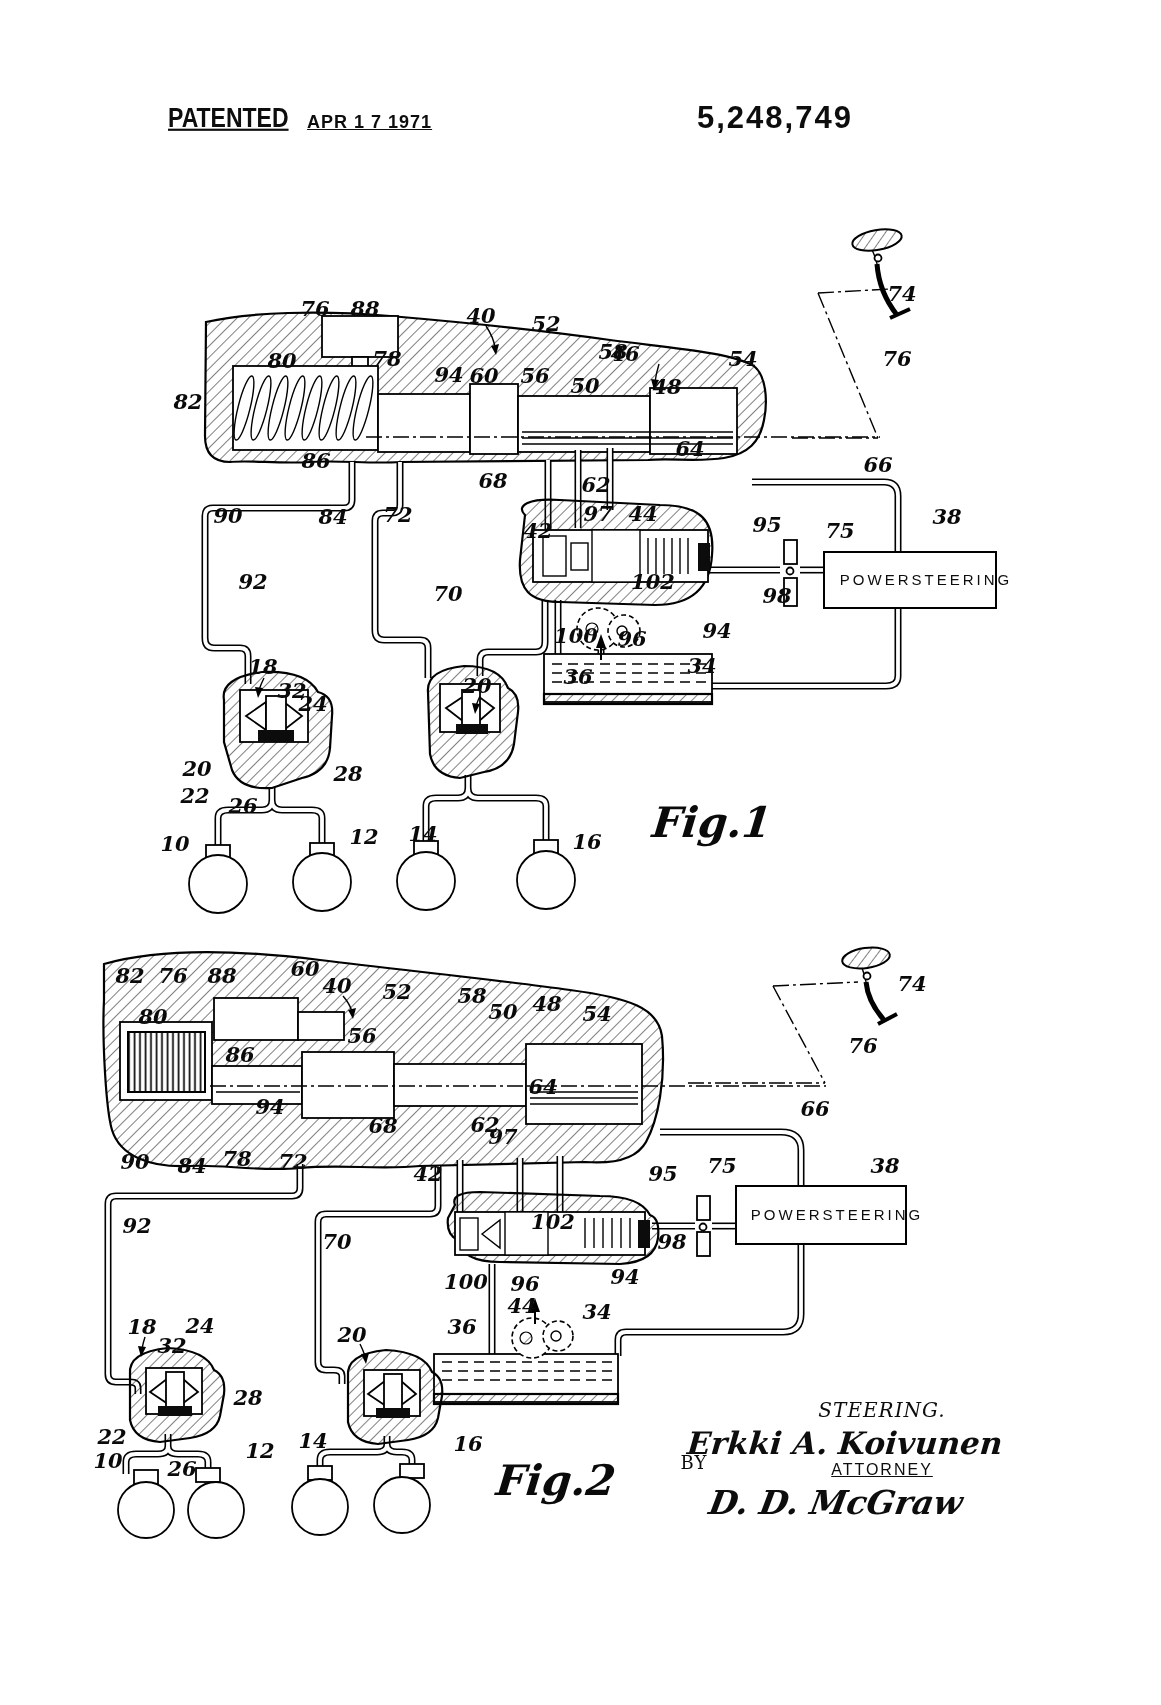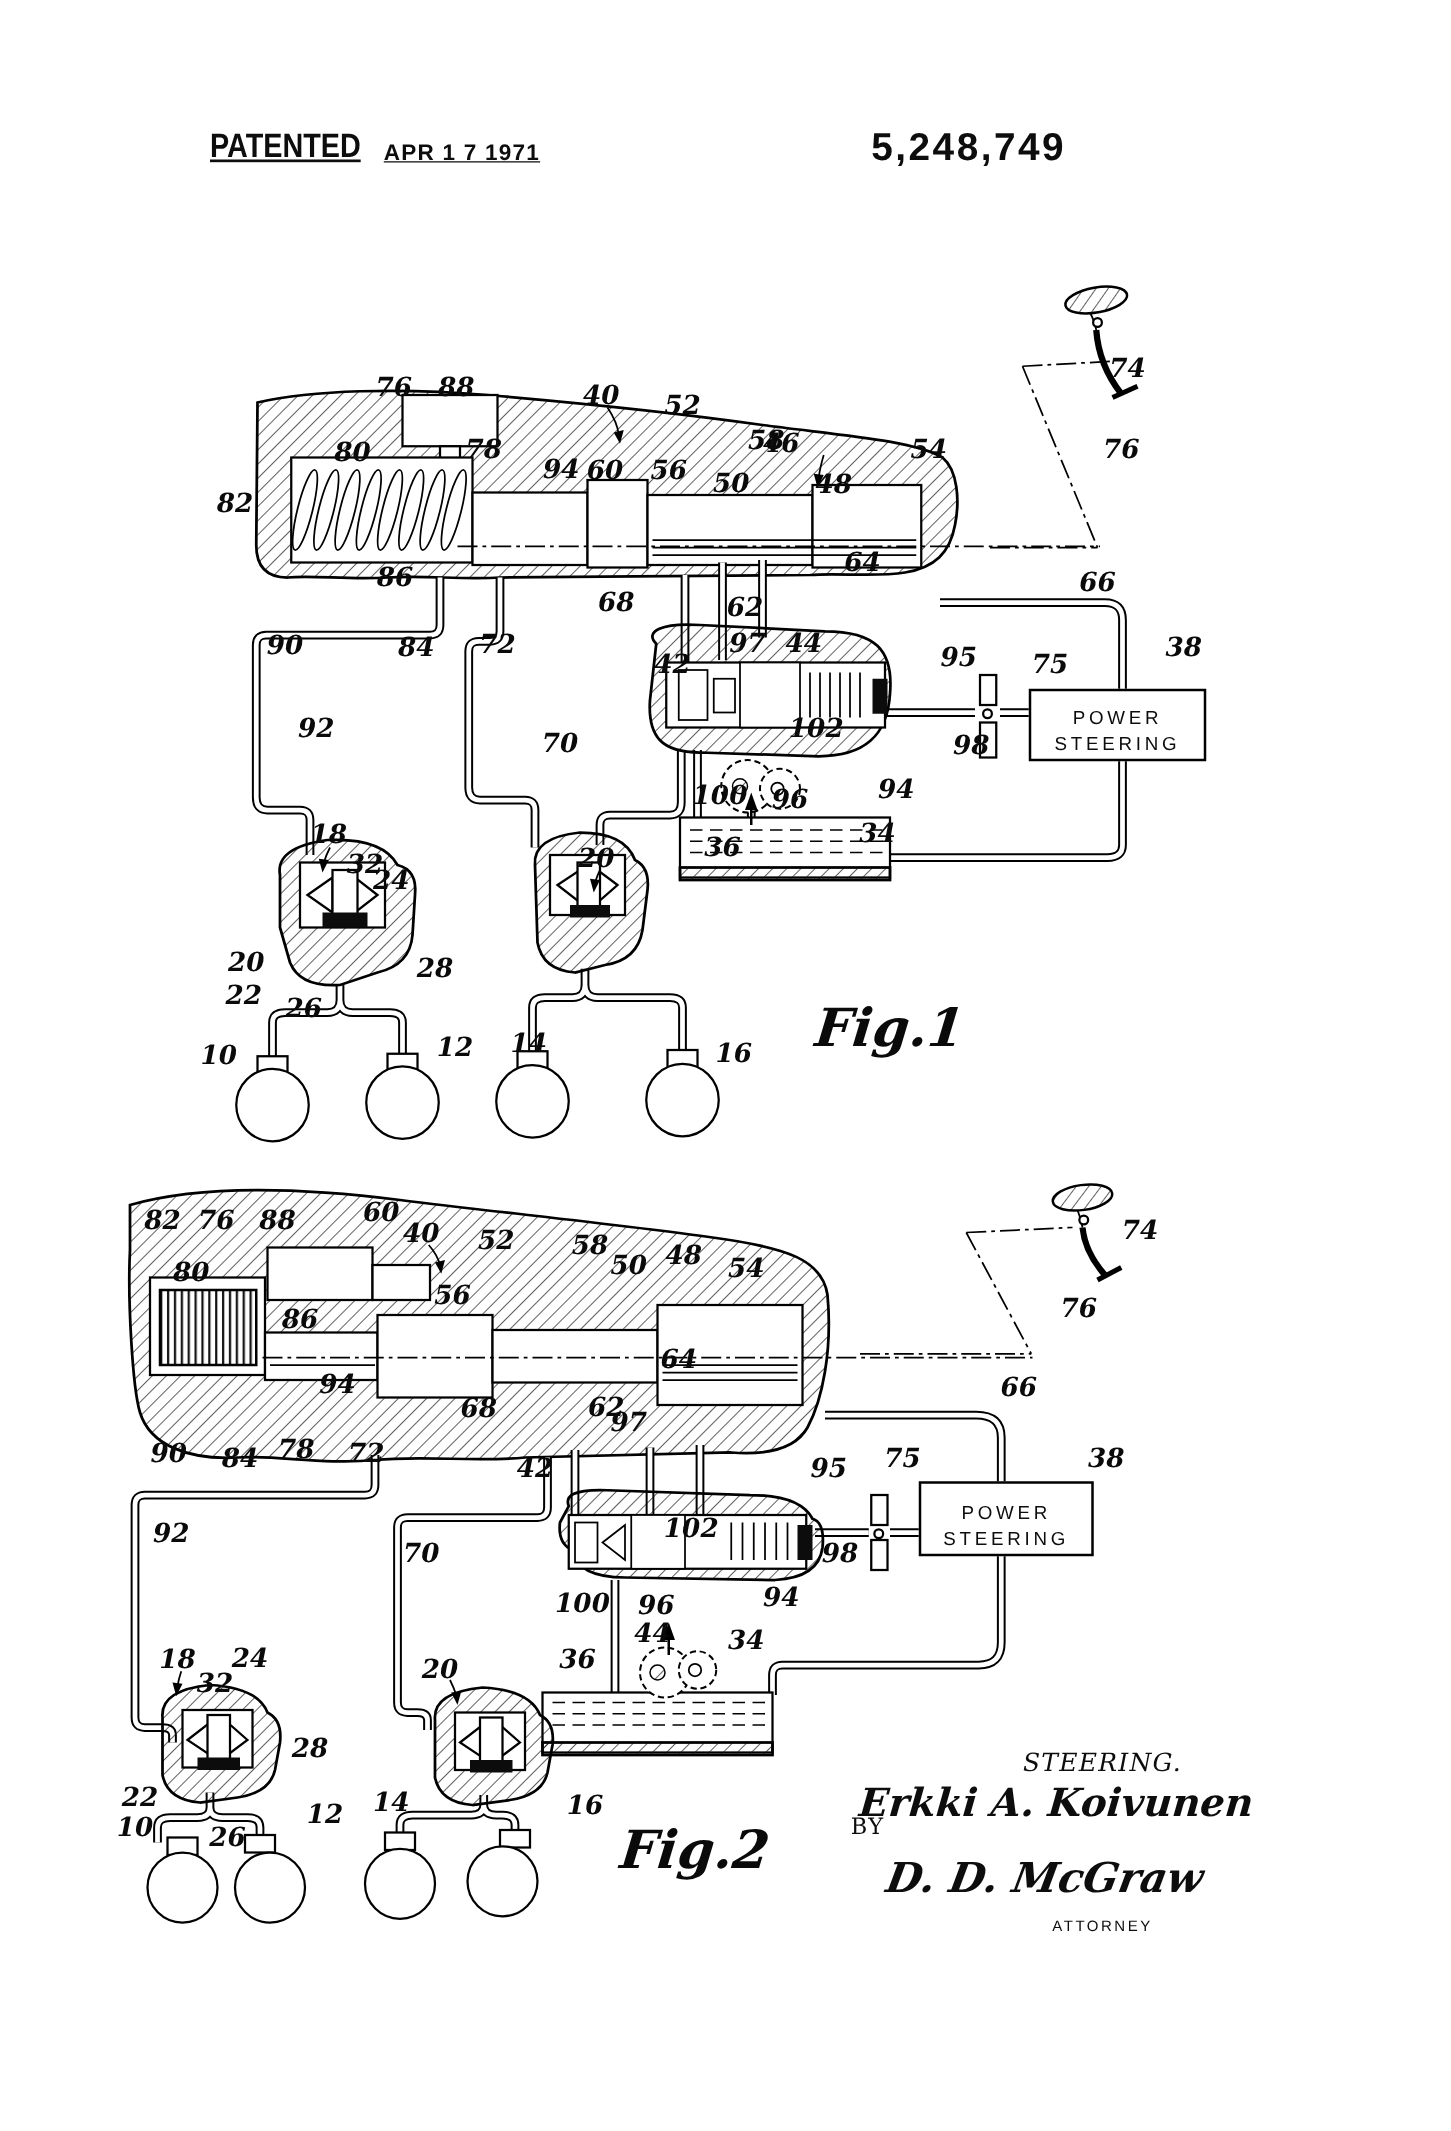--- a/index.html
+++ b/index.html
@@ -17,44 +17,44 @@
   
   .labels{position:absolute;left:0;top:0;width:100%;height:100%;pointer-events:none;padding-left:20px;}
   .ref{
     position:absolute;transform:translate(-50%,-55%);
     font-family:"DejaVu Serif",serif;font-style:italic;font-weight:bold;
     font-size:21px;line-height:1;white-space:nowrap;color:#0a0a0a;
   }
   
   .psbox{
     position:absolute;border:2.5px solid #000;background:#fff;
-    display:flex;flex-direction:column;align-items:center;justify-content:flex-end;
-    font-size:15px;letter-spacing:3px;line-height:1.45;font-weight:500;
+    display:flex;flex-direction:row;align-items:center;justify-content:center;
+    font-size:15px;letter-spacing:3px;line-height:1.45;font-weight:500;padding-left:32px;
   }
   .psbox.f1{left:823px;top:551px;width:138px;height:54px;}
   .psbox.f2{left:735px;top:1185px;width:136px;height:56px;}
   
   .cap{
     position:absolute;transform:translate(-50%,-50%) skewX(-6deg);
     font-family:"DejaVu Serif",serif;font-style:italic;font-weight:bold;
     font-size:42px;color:#0a0a0a;
   }
   .cap.f1{left:712px;top:822px;}
   .cap.f2{left:556px;top:1480px;}
   
   .inv-label{position:absolute;left:882px;top:1410px;transform:translate(-50%,-50%);
     font-family:"DejaVu Serif",serif;font-style:italic;font-size:20px;letter-spacing:1px;}
   .inv-name{position:absolute;left:845px;top:1443px;transform:translate(-50%,-50%) skewX(-5deg);
     font-family:"DejaVu Serif",serif;font-style:italic;font-weight:bold;font-size:31px;}
   .by-label{position:absolute;left:694px;top:1462px;transform:translate(-50%,-50%);
     font-family:"DejaVu Serif",serif;font-size:18px;letter-spacing:1px;}
   .sig{position:absolute;left:836px;top:1502px;transform:translate(-50%,-50%) skewX(-10deg);
     font-family:"DejaVu Serif",serif;font-style:italic;font-weight:bold;font-size:33px;}
-  .att-label{position:absolute;left:882px;top:1541px;transform:translate(-50%,-50%);
-    font-size:12px;letter-spacing:2px;}
+  .att-label{position:absolute;left:882px;top:1470px;transform:translate(-50%,-50%);
+    font-size:16px;letter-spacing:2px;text-decoration:underline;}
 </style>
 </head>
 <body>
 
 <div class="page">
 
   <svg class="draw" width="1161" height="1705" viewBox="0 0 1161 1705">
     <defs>
       <pattern id="hp" width="8" height="8" patternUnits="userSpaceOnUse" patternTransform="rotate(45)">
         <line x1="0" y1="0" x2="0" y2="8" stroke="#151515" stroke-width="1.1"></line>

